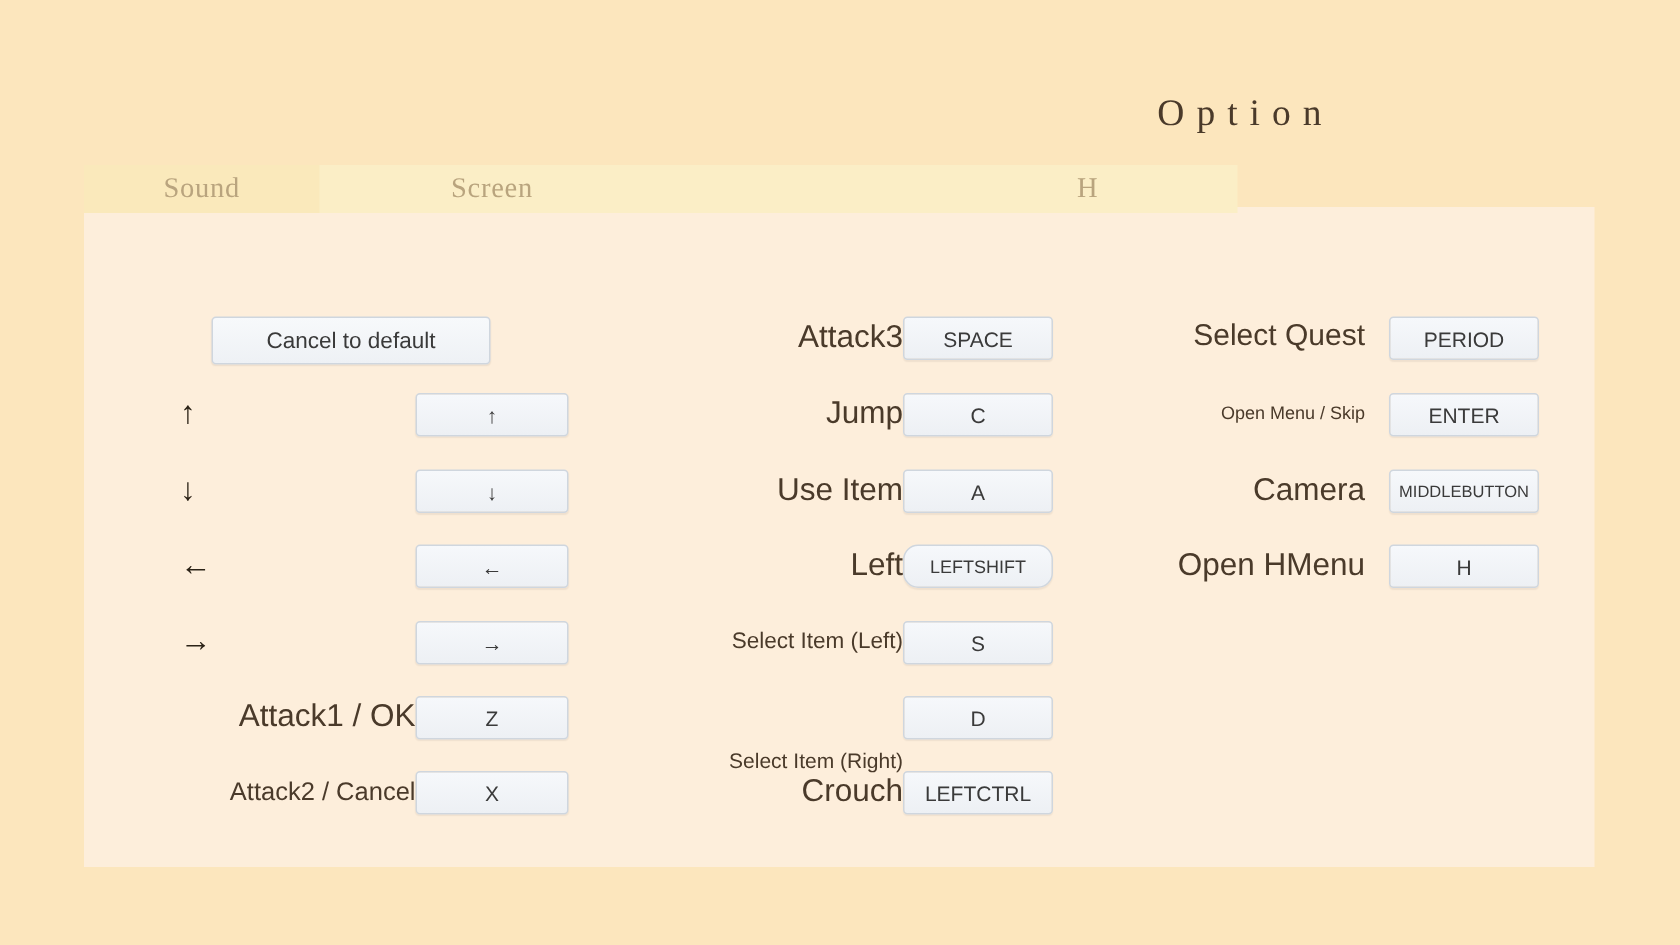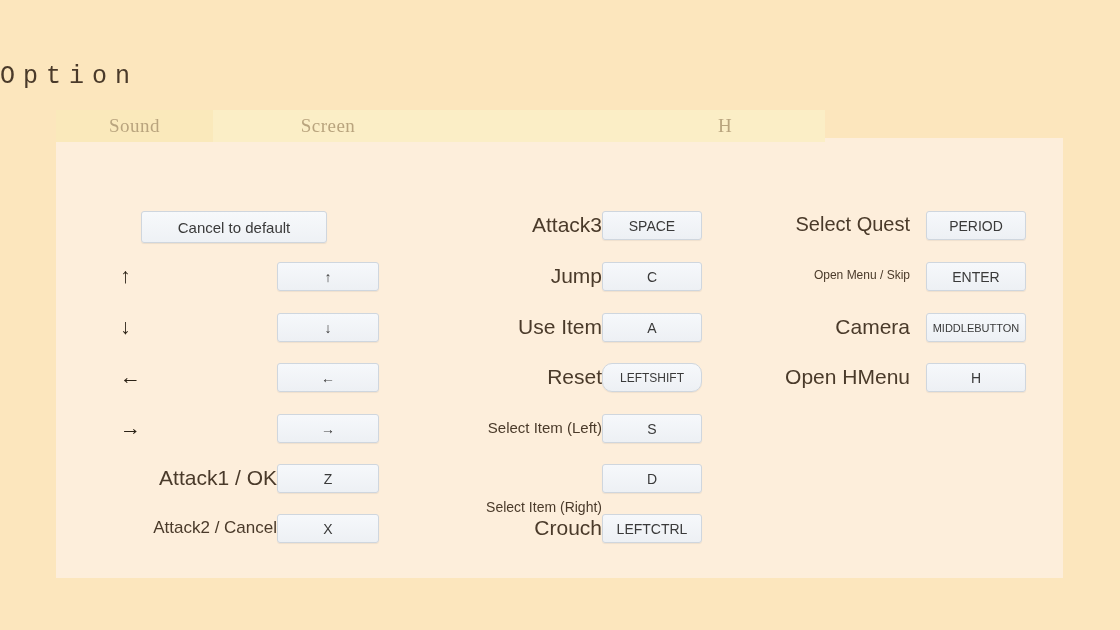--- a/index.html
+++ b/index.html
@@ -29,22 +29,22 @@
     font-size:19px;color:#b9a47e;letter-spacing:.5px;
     white-space:nowrap;
   }
   .tab.sel{background:#fae9bb;}
   .tab-sound{left:0;width:157px;}
   .tab-screen{left:157px;width:230px;}
   .tab-third{left:387px;width:382px;justify-content:flex-start;padding-left:275px;}
 
   
   .title{
-    position:absolute;left:0;top:62px;width:889px;text-align:left;
-    font-family:Liberation Mono, monospace;
+    position:absolute;left:0;top:62px;width:889px;text-align:right;
+    font-family:Liberation Serif, serif;
     font-size:25px;color:#4a3a2a;letter-spacing:8px;
     white-space:nowrap;
   }
 
   
   .overlay{
     position:absolute;left:0;top:60px;width:1120px;text-align:center;
     font-family:"DejaVu Sans","Liberation Sans",sans-serif;
     font-size:86px;font-weight:bold;letter-spacing:2px;
     color:#e8192c;
@@ -145,21 +145,21 @@
       </div>
       <div class="row col-mid" style="left: 0px; top: 262px;">
         <div class="rowlabel" style="position: absolute; left: 437px; top: 0px; width: 165px; line-height: 27px; font-size: 21px;">Jump</div>
         <div class="keybtn" style="position: absolute; left: 602px; top: 0px; width: 98px; height: 27px; font-size: 14px;">C</div>
       </div>
       <div class="row col-mid" style="left: 0px; top: 313px;">
         <div class="rowlabel" style="position: absolute; left: 437px; top: 0px; width: 165px; line-height: 27px; font-size: 21px;">Use Item</div>
         <div class="keybtn" style="position: absolute; left: 602px; top: 0px; width: 98px; height: 27px; font-size: 14px;">A</div>
       </div>
       <div class="row col-mid" style="left: 0px; top: 363px;">
-        <div class="rowlabel" style="position: absolute; left: 437px; top: 0px; width: 165px; line-height: 27px; font-size: 21px;">Reset</div>
+        <div class="rowlabel" style="position: absolute; left: 437px; top: 0px; width: 165px; line-height: 27px; font-size: 21px;">Left</div>
         <div class="keybtn" style="position: absolute; left: 602px; top: 0px; width: 98px; height: 27px; font-size: 12px; border-radius: 10px;">LEFTSHIFT</div>
       </div>
       <div class="row col-mid" style="left: 0px; top: 414px;">
         <div class="rowlabel" style="position: absolute; left: 437px; top: 0px; width: 165px; line-height: 27px; font-size: 15px;">Select Item (Left)</div>
         <div class="keybtn" style="position: absolute; left: 602px; top: 0px; width: 98px; height: 27px; font-size: 14px;">S</div>
       </div>
       <div class="row col-mid" style="left: 0px; top: 464px;">
         <div class="rowlabel" style="position: absolute; left: 437px; top: 0px; width: 165px; line-height: 27px; font-size: 14px; margin-top: 30px;">Select Item (Right)</div>
         <div class="keybtn" style="position: absolute; left: 602px; top: 0px; width: 98px; height: 27px; font-size: 14px;">D</div>
       </div>

